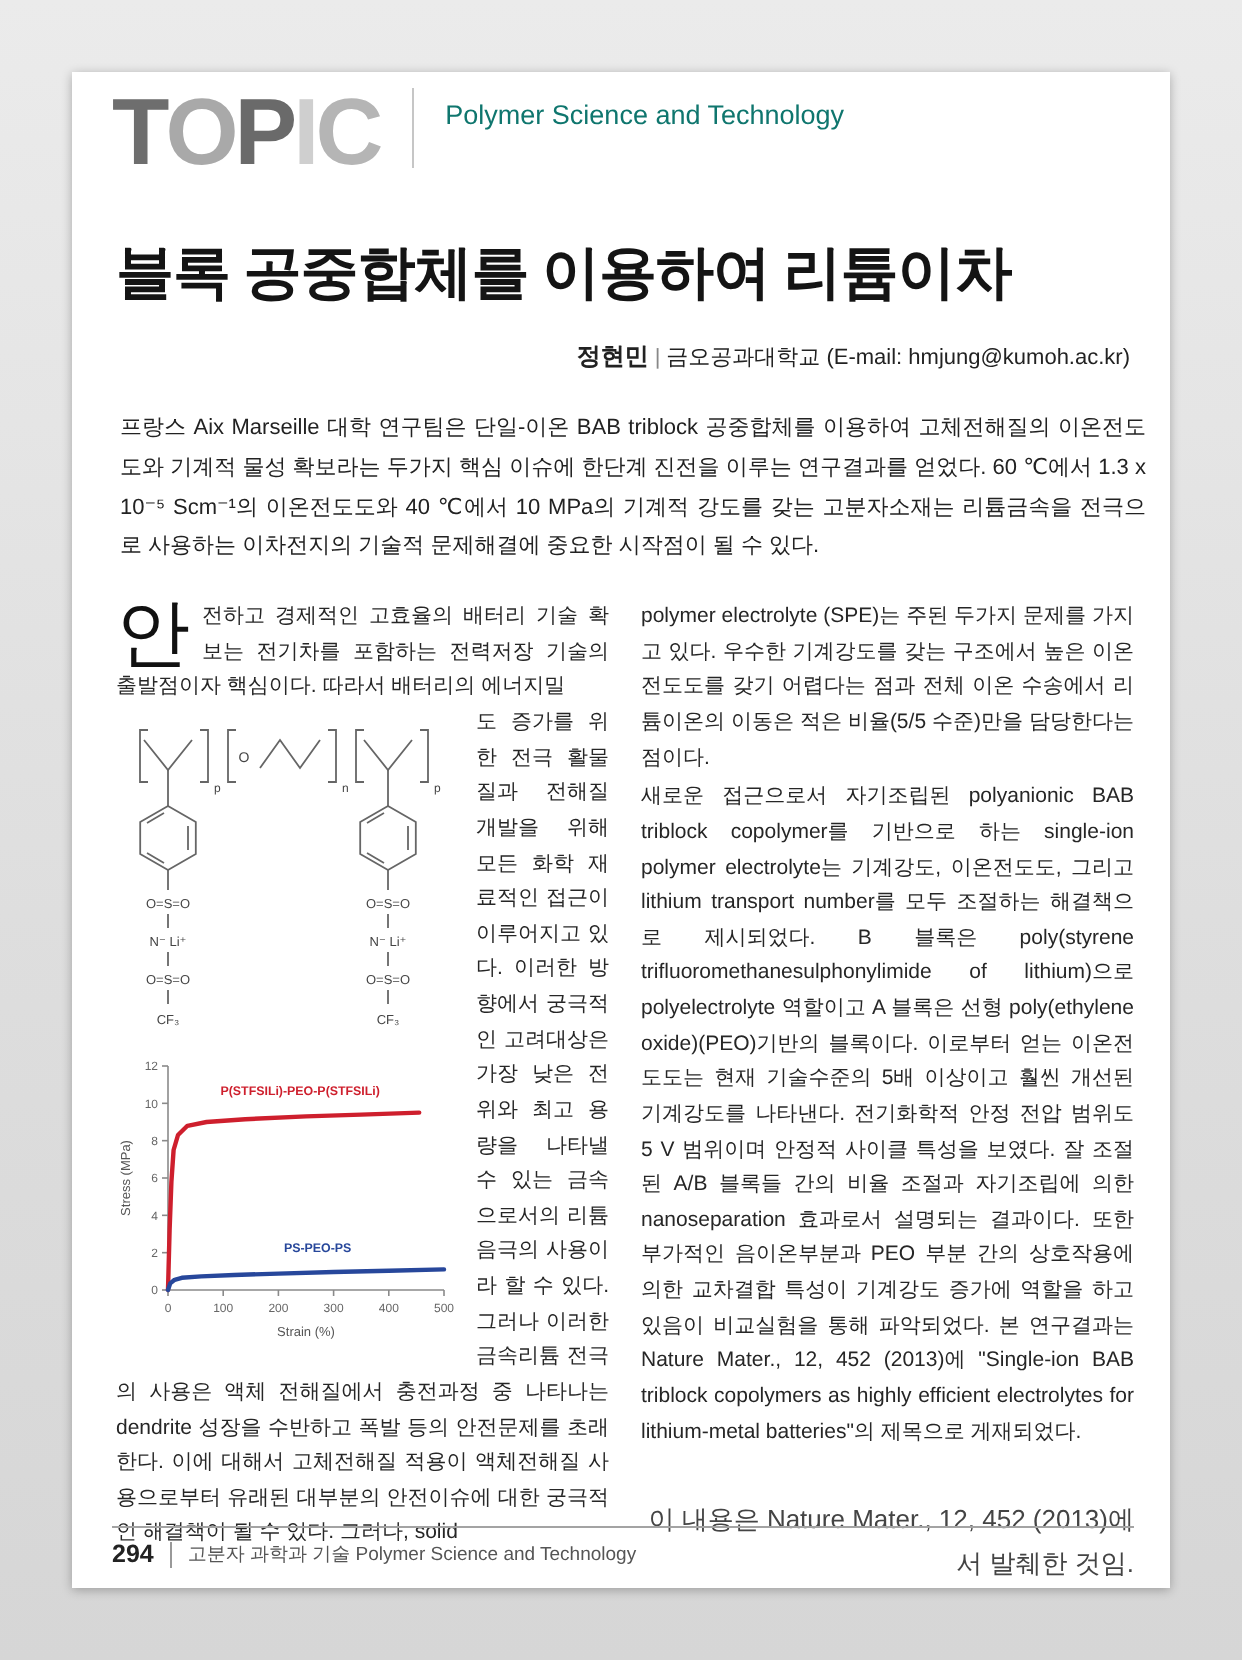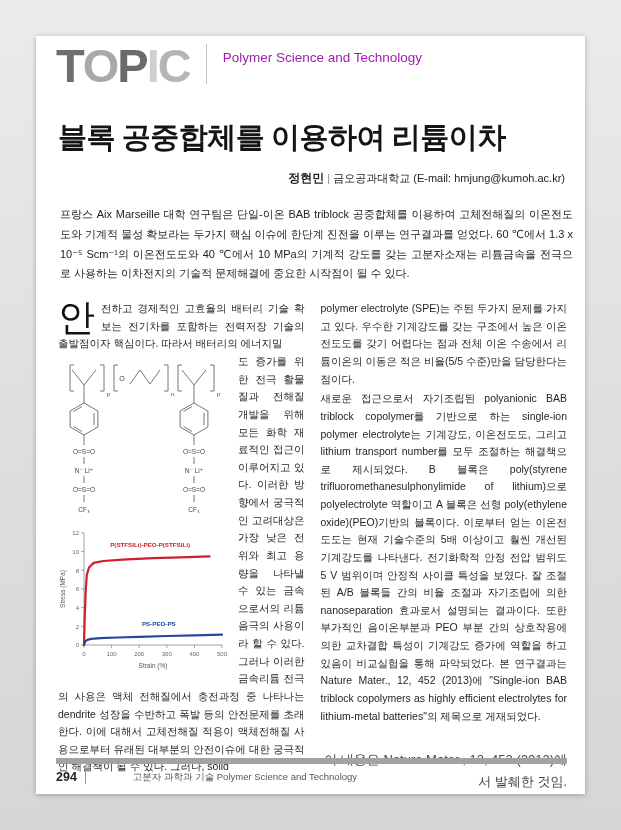--- a/index.html
+++ b/index.html
@@ -5,21 +5,21 @@
   html,body{margin:0;padding:0;background:#cfcfcf;font-family:"Liberation Sans","DejaVu Sans",sans-serif;}
   .canvas{position:relative;width:621px;height:830px;background:linear-gradient(180deg,#ebebeb 0%,#dedede 55%,#d6d6d6 100%);overflow:hidden;}
   .page{position:absolute;left:36px;top:36px;width:549px;height:758px;background:#ffffff;box-shadow:0 1px 5px rgba(0,0,0,.28);overflow:hidden;}
 
   
   .hdr{display:flex;align-items:flex-start;padding:6px 18px 0 20px;}
   .topic{font-size:47px;font-weight:700;line-height:1;letter-spacing:-2px;}
   .topic span{display:inline-block;}
   .t0{color:#6e6e6e;} .t1{color:#a9a9a9;} .t2{color:#6a6a6a;} .t3{color:#cfcfcf;} .t4{color:#b5b5b5;}
   .hdr-div{width:1px;height:40px;background:#c6c6c6;margin:2px 0 0 16px;}
-  .series{margin:8px 0 0 16px;color:#a21caf;font-size:13.5px;}
+  .series{margin:8px 0 0 16px;color:#0f766e;font-size:13.5px;}
 
   
   .title{margin-top:26px;padding:0 22px;font-family:"Liberation Serif","DejaVu Serif",serif;font-weight:700;font-size:29px;line-height:1.55;color:#141414;letter-spacing:-0.5px;}
   .byline{margin-top:10px;padding:0 20px;text-align:right;font-size:11px;color:#222;}
   .byline .nm{font-weight:700;font-size:12px;font-family:Liberation Mono, monospace;}
   .byline .sep{color:#888;padding:0 3px;}
 
   
   .abstract{margin-top:18px;padding:0 12px 0 24px;text-align:justify;font-size:11px;line-height:1.8;color:#222;}
 
@@ -30,24 +30,24 @@
   .dropcap{float:left;font-family:"Liberation Serif","DejaVu Serif",serif;font-size:37px;line-height:.82;padding:3px 6px 0 0;color:#111;}
   .figure{float:left;width:172px;margin:4px 8px 2px 0;}
   .figure svg{display:block;}
   .chem{margin-bottom:2px;}
   .caption{font-size:8.5px;line-height:1.45;color:#333;margin-top:4px;text-align:left;}
   .caption .cl{font-weight:700;}
   .colR p + p{margin-top:2px;}
   .footnote{margin-top:24px;text-align:right;font-size:13px;color:#444;}
 
   
-  .footer{position:absolute;left:20px;right:18px;bottom:10px;border-top:6px solid #a3a3a3;padding-top:6px;display:flex;align-items:center;}
+  .footer{position:absolute;left:20px;right:18px;bottom:10px;border-top:1px solid #a3a3a3;padding-top:6px;display:flex;align-items:center;}
   .pageno{font-weight:700;font-size:12.5px;color:#222;}
   .f-div{width:1px;height:13px;background:#999;margin:0 8px;}
-  .f-journal{font-size:9.5px;color:#555;margin-left:39px;}
+  .f-journal{font-size:9.5px;color:#555;}
 
   .chem text{fill:#444;}
 </style>
 </head>
 <body>
 
 <div class="canvas">
   <div class="page">
 
     <div class="hdr">

